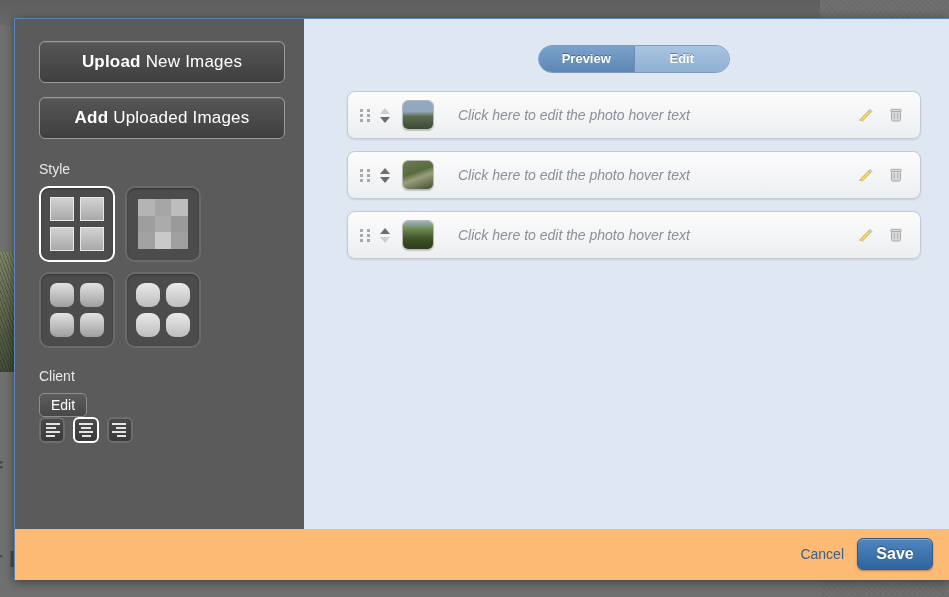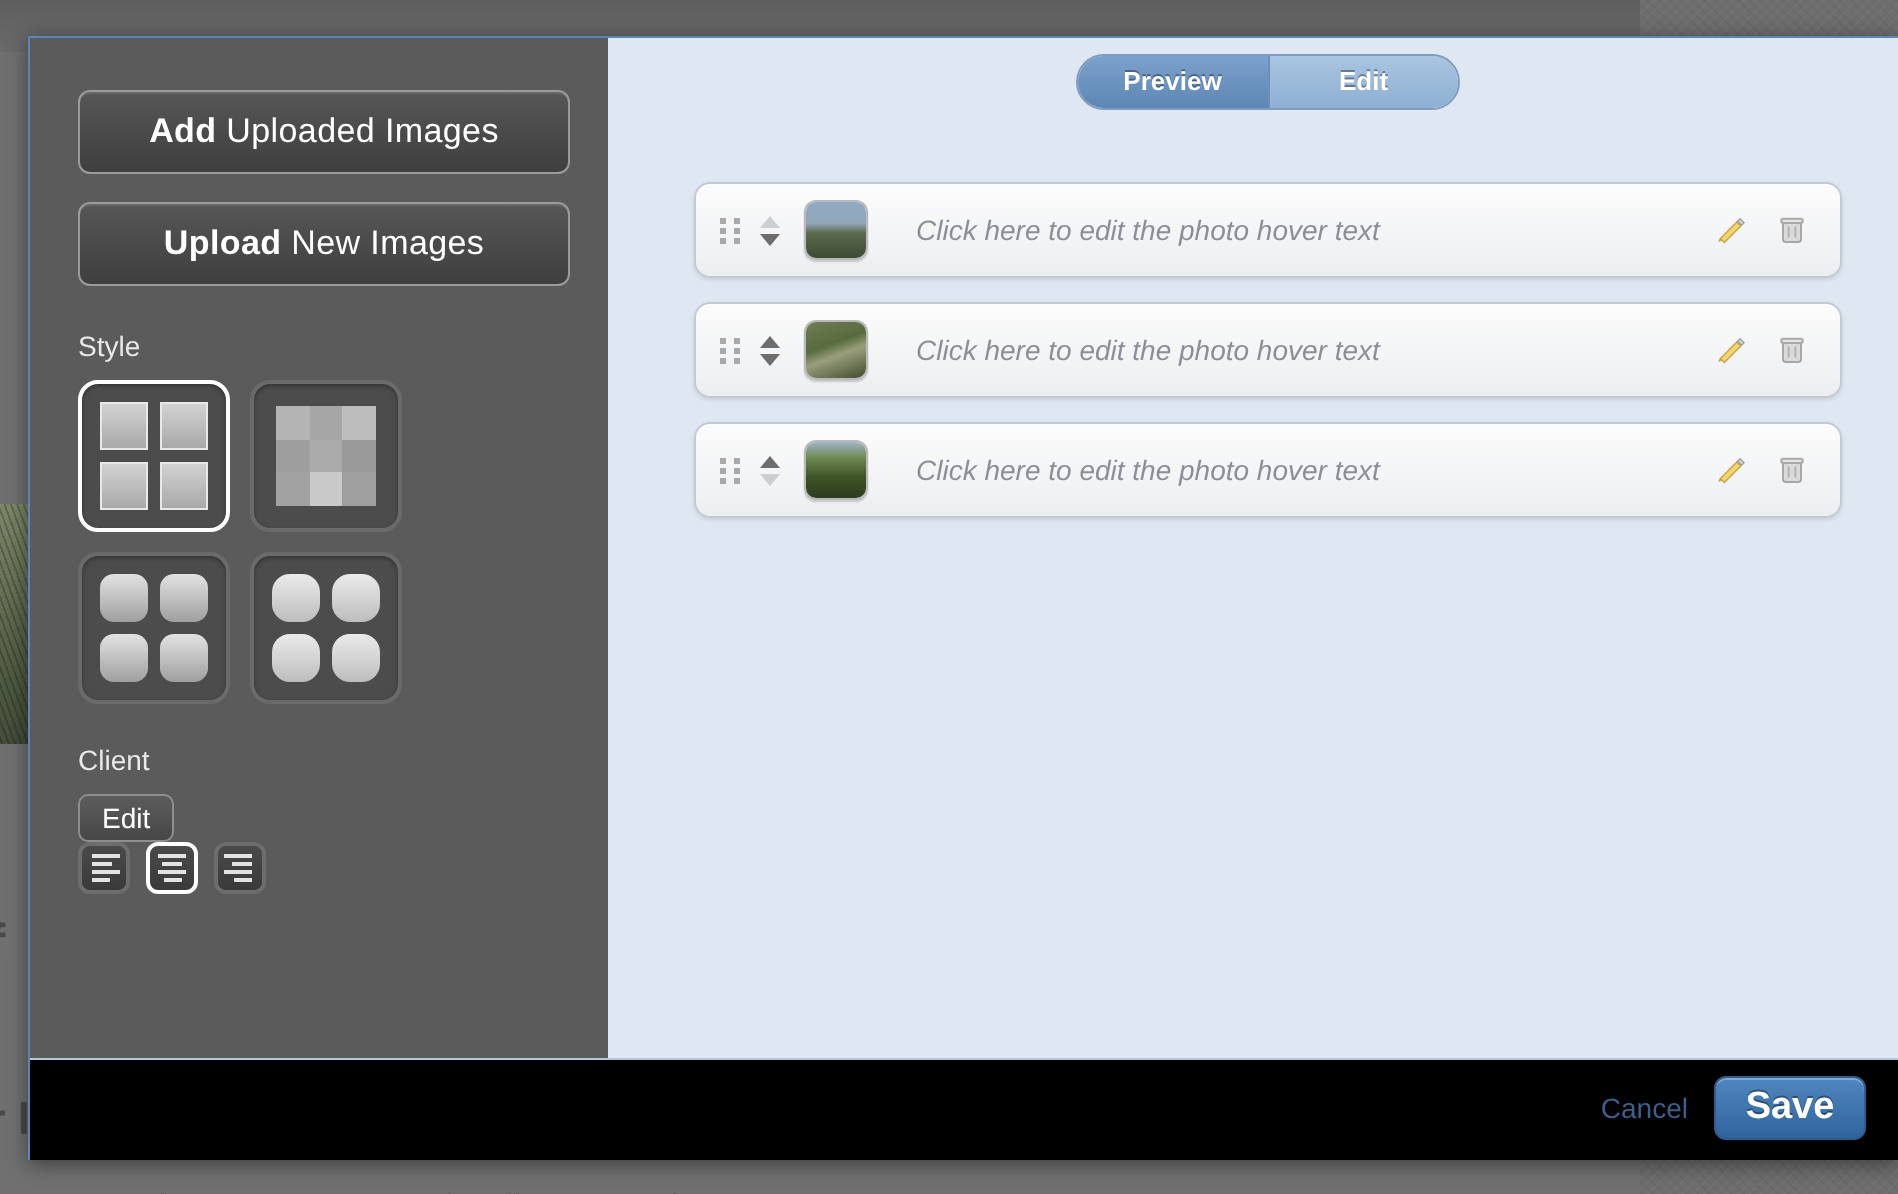--- a/index.html
+++ b/index.html
@@ -164,21 +164,21 @@
 
   
   #main {
     position: absolute; left: 289px; top: 0;
     right: 0; height: 511px;
     background: #dfe7f3;
   }
 
   
   #mode-toggle {
-    position: absolute; left: 234px; top: 8px;
+    position: absolute; left: 234px; top: 26px;
     width: 192px; height: 28px;
     border-radius: 14px;
     border: 1px solid #7f9cc0;
     overflow: hidden;
     display: flex;
     box-shadow: inset 0 1px 2px rgba(0,0,0,.18);
   }
   #mode-toggle .seg {
     flex: 1; line-height: 26px; text-align: center;
     font-size: 13px; font-weight: bold; color: #fff;
@@ -245,34 +245,34 @@
     cursor: text;
     user-select: none;
   }
   .row-actions { display: flex; align-items: center; gap: 14px; margin-right: 16px; }
   .icon-btn { cursor: pointer; line-height: 0; }
 
   
   #footer {
     position: absolute; left: 0; bottom: 0;
     width: 100%; height: 51px;
-    background: #000000;
+    background: #fdba74;
     border-top: 1px solid #b6c6dc;
   }
   #cancel-link {
     position: absolute; right: 105px; top: 16px;
     font-size: 14px; color: #3c5f8c; cursor: pointer;
   }
   #save-button {
     position: absolute; right: 16px; top: 8px;
     width: 76px; height: 32px;
     border-radius: 6px;
     border: 1px solid #2f5c8f;
     background: linear-gradient(#4f86bd, #2f659c);
-    color: #fff; font-size: 19px; font-weight: bold;
+    color: #fff; font-size: 16px; font-weight: bold;
     text-align: center; line-height: 30px;
     cursor: pointer;
     text-shadow: 0 -1px 0 rgba(0,0,0,.35);
     box-shadow: inset 0 1px 0 rgba(255,255,255,.30), 0 1px 2px rgba(0,0,0,.3);
   }
 </style>
 </head>
 <body>
 
 <div id="page-bg">
@@ -289,26 +289,26 @@
       <span>mple review from a sample source."</span>
       <span class="plain">-- Sample Client, Location</span>
     </div>
   </div>
 </div>
 
 <div id="modal">
 
   <div id="sidebar">
 
+    <div class="big-btn" id="btn-upload">
+      <b>Upload</b><span class="reg"> New Images</span>
+    </div>
+
     <div class="big-btn" id="btn-add">
       <b>Add</b><span class="reg"> Uploaded Images</span>
-    </div>
-
-    <div class="big-btn" id="btn-upload">
-      <b>Upload</b><span class="reg"> New Images</span>
     </div>
 
     <div class="sec-label" id="label-style">Style</div>
 
     <div class="style-grid">
       <div class="style-tile selected">
         <div class="quad">
           <i></i>
             <i></i>
             <i></i>

